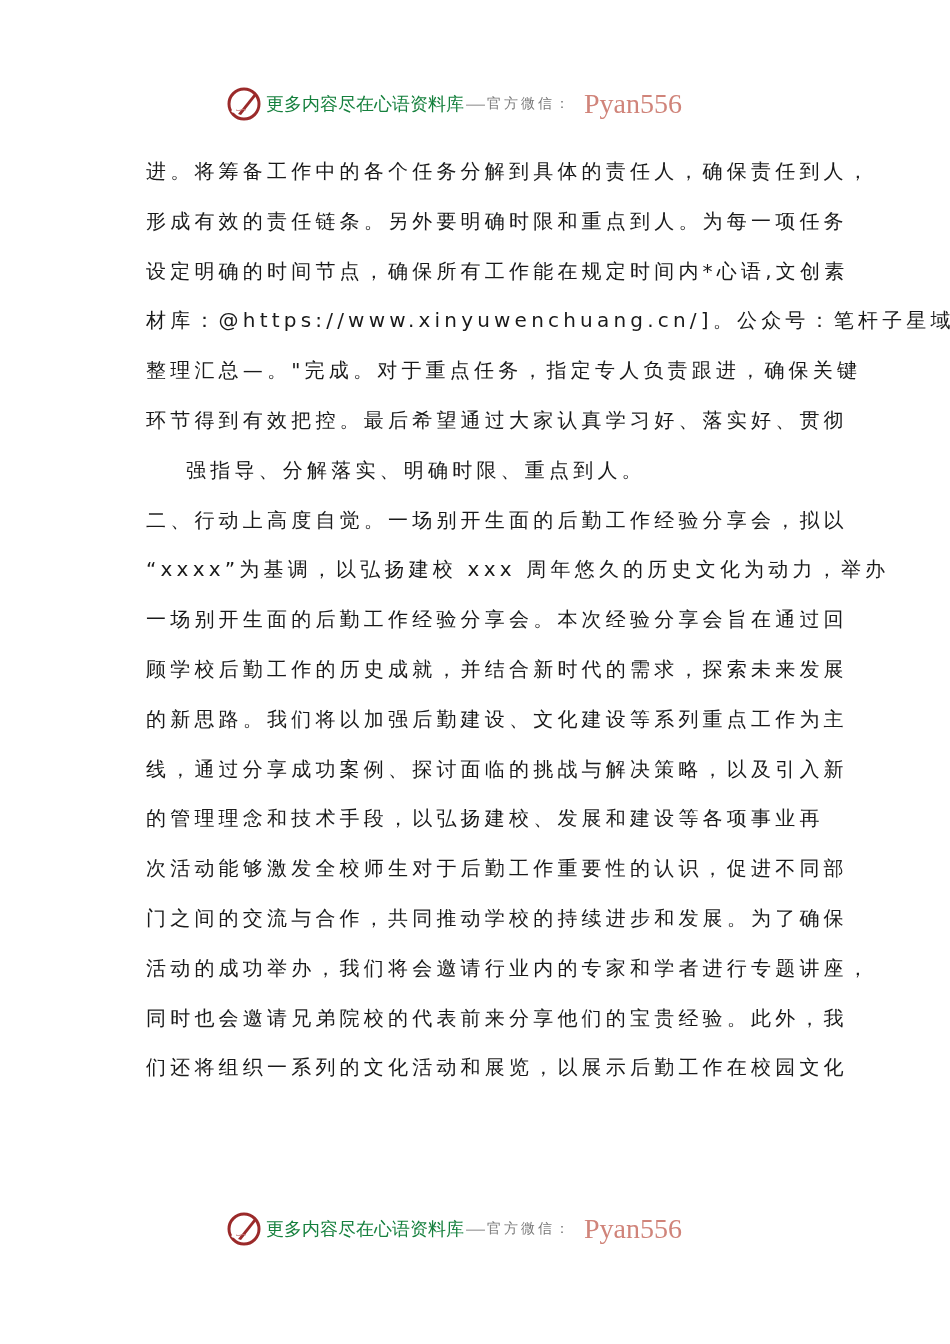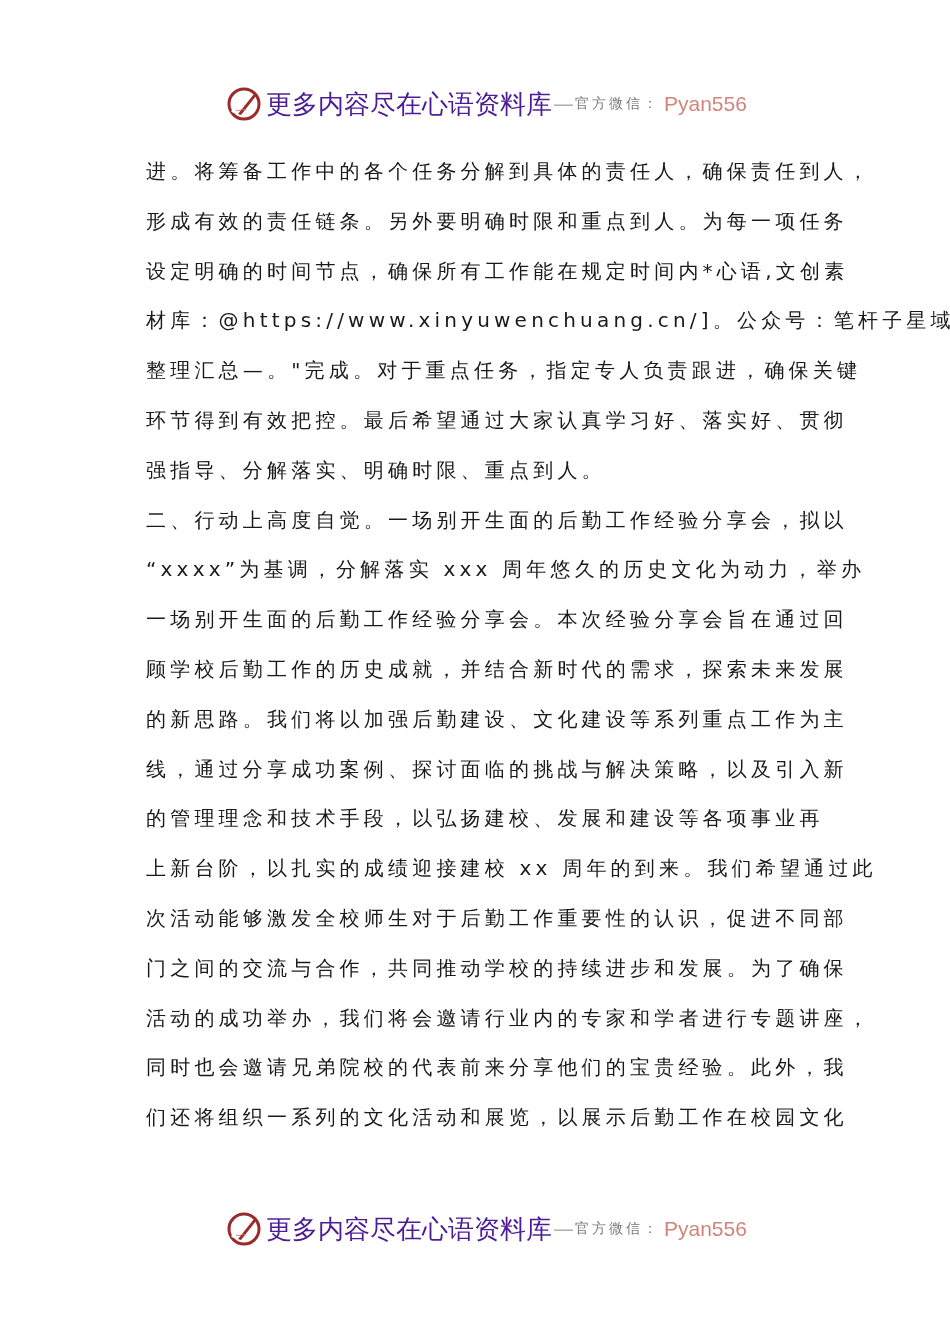--- a/index.html
+++ b/index.html
@@ -26,59 +26,60 @@
     .banner.top { top: 84px; }
     .banner.bottom { top: 1209px; }
     .banner .logo {
       width: 36px;
       height: 36px;
       margin-right: 4px;
       flex: 0 0 auto;
     }
     .banner .b-main {
       font-family: "DejaVu Serif", serif;
-      font-size: 26px;
-      color: #4c1d95;
+      font-size: 18px;
+      color: #15803d;
       letter-spacing: 0px;
     }
     .banner .b-dash {
       font-size: 21px;
       color: #b0b0b0;
       margin: 0 1px;
     }
     .banner .b-wx {
       font-family: "DejaVu Serif", serif;
       font-size: 14px;
       color: #7a7a7a;
       letter-spacing: 3px;
     }
     .banner .b-id {
-      font-family: Liberation Sans, sans-serif;
-      font-size: 21px;
+      font-family: Liberation Serif, serif;
+      font-size: 28px;
       color: #d0847a;
-      margin-left: 4px;
+      margin-left: 12px;
     }
     .content {
       position: absolute;
       left: 146px;
       top: 147px;
       width: 668px;
     }
     .line {
       height: 49.8px;
       line-height: 49.8px;
       font-size: 20px;
       white-space: nowrap;
       letter-spacing: 4.2px;
       text-align: justify;
       text-align-last: justify;
       overflow: visible;
     }
     .line.last {
       text-align-last: left;
+      margin-left: 40px;
     }
   </style>
 </head>
 <body>
 
 <div class="banner top">
   <svg class="logo" viewBox="0 0 36 36">
     <circle cx="18" cy="18" r="15" fill="none" stroke="#9b2a2a" stroke-width="3"></circle>
     <path d="M6 26 C 12 20, 20 22, 26 12" fill="none" stroke="#ffffff" stroke-width="3"></path>
     <path d="M12 28 L 28 8 L 30 10 L 15 29 Z" fill="#9b2a2a"></path>
@@ -92,27 +93,26 @@
 
 <div class="content">
   <div class="line">进。将筹备工作中的各个任务分解到具体的责任人，确保责任到人，</div>
   <div class="line">形成有效的责任链条。另外要明确时限和重点到人。为每一项任务</div>
   <div class="line">设定明确的时间节点，确保所有工作能在规定时间内*心语,文创素</div>
   <div class="line">材库：@https://www.xinyuwenchuang.cn/]。公众号：笔杆子星域。</div>
   <div class="line">整理汇总—。"完成。对于重点任务，指定专人负责跟进，确保关键</div>
   <div class="line">环节得到有效把控。最后希望通过大家认真学习好、落实好、贯彻</div>
   <div class="line last">强指导、分解落实、明确时限、重点到人。</div>
   <div class="line">二、行动上高度自觉。一场别开生面的后勤工作经验分享会，拟以</div>
-  <div class="line">“xxxx”为基调，分解落实 xxx 周年悠久的历史文化为动力，举办</div>
+  <div class="line">“xxxx”为基调，以弘扬建校 xxx 周年悠久的历史文化为动力，举办</div>
   <div class="line">一场别开生面的后勤工作经验分享会。本次经验分享会旨在通过回</div>
   <div class="line">顾学校后勤工作的历史成就，并结合新时代的需求，探索未来发展</div>
   <div class="line">的新思路。我们将以加强后勤建设、文化建设等系列重点工作为主</div>
   <div class="line">线，通过分享成功案例、探讨面临的挑战与解决策略，以及引入新</div>
   <div class="line">的管理理念和技术手段，以弘扬建校、发展和建设等各项事业再</div>
-  <div class="line">上新台阶，以扎实的成绩迎接建校 xx 周年的到来。我们希望通过此</div>
   <div class="line">次活动能够激发全校师生对于后勤工作重要性的认识，促进不同部</div>
   <div class="line">门之间的交流与合作，共同推动学校的持续进步和发展。为了确保</div>
   <div class="line">活动的成功举办，我们将会邀请行业内的专家和学者进行专题讲座，</div>
   <div class="line">同时也会邀请兄弟院校的代表前来分享他们的宝贵经验。此外，我</div>
   <div class="line">们还将组织一系列的文化活动和展览，以展示后勤工作在校园文化</div>
 </div>
 
 <div class="banner bottom">
   <svg class="logo" viewBox="0 0 36 36">
     <circle cx="18" cy="18" r="15" fill="none" stroke="#9b2a2a" stroke-width="3"></circle>

